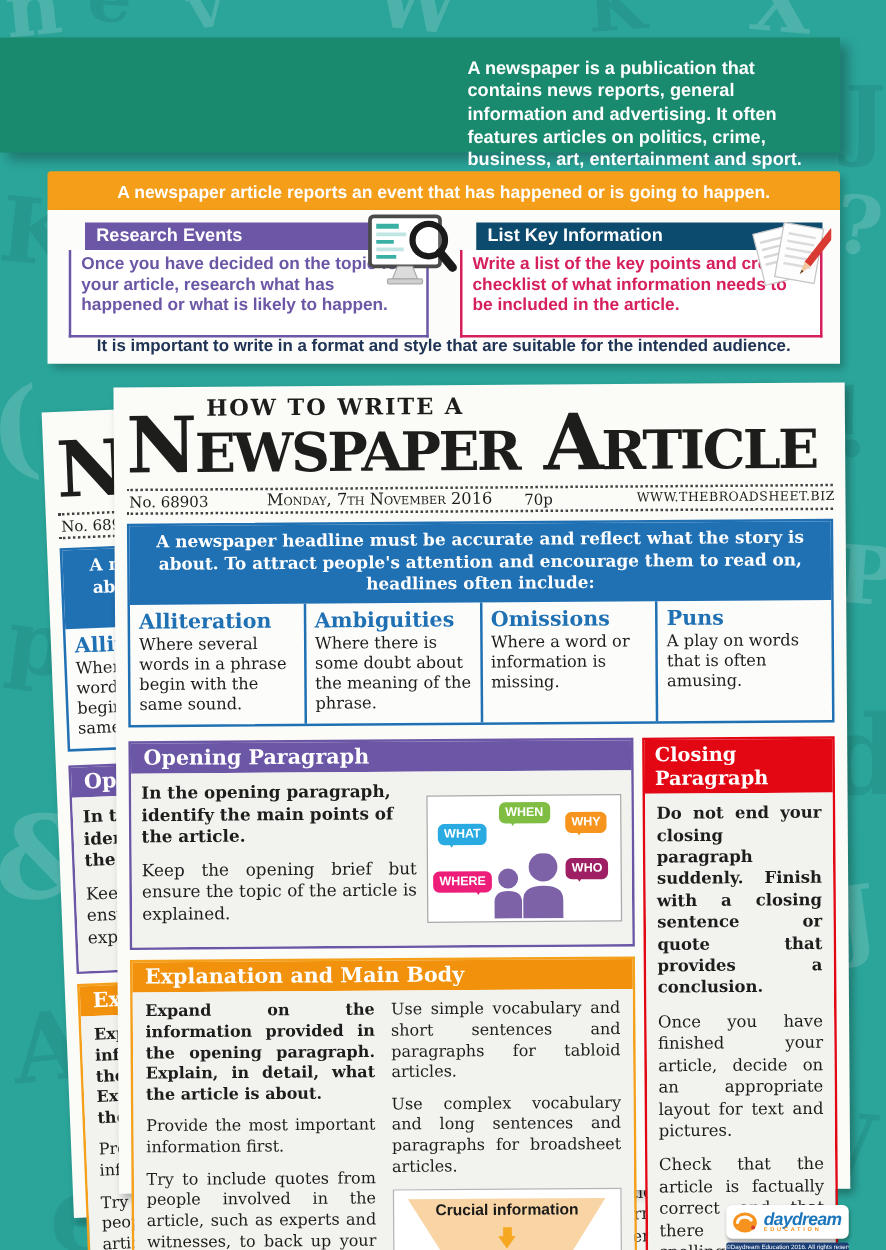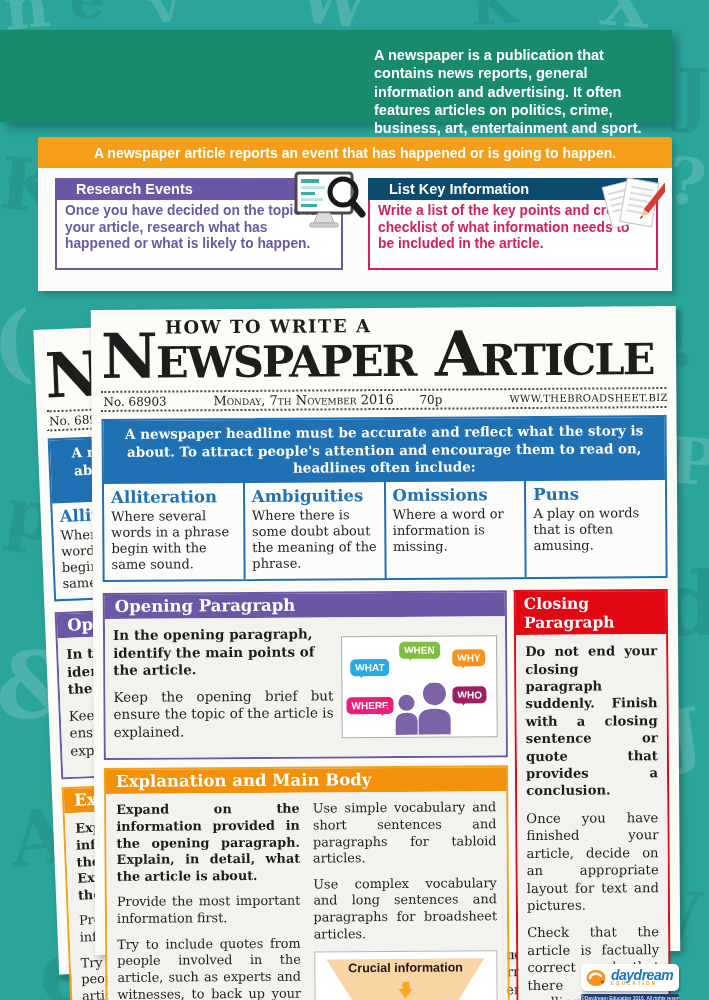--- a/index.html
+++ b/index.html
@@ -35,21 +35,21 @@
     background:#F59E19;border-radius:3px 3px 0 0;color:#fff;font-weight:bold;font-size:14px;
     display:flex;align-items:center;justify-content:center;box-shadow:4px 4px 6px rgba(0,0,0,0.18);
   }
 
   
   .info-panel{
     position:absolute;left:38px;top:168px;width:634px;height:123px;z-index:2;
     background:#FCFCFA;box-shadow:4px 4px 6px rgba(0,0,0,0.22);
   }
   .mini-box{position:absolute;top:10px;}
-  .mini-box .mb-head{height:22px;line-height:22px;padding:0 21px;color:#fff;font-weight:bold;font-size:14.5px;}
+  .mini-box .mb-head{height:22px;line-height:22px;padding:0 9px;color:#fff;font-weight:bold;font-size:14.5px;margin-left:13px;}
   .mini-box .mb-body{border:2px solid;border-top:none;background:#fff;padding:3px 8px 5px;font-weight:bold;font-size:13.8px;line-height:1.2;}
   #research-box{left:17px;width:288px;}
   #research-box .mb-head{background:#6C57A6;}
   #research-box .mb-body{border-color:#6C57A6;color:#6C57A6;height:60px;}
   #list-box{left:330px;width:290px;}
   #list-box .mb-head{background:#0c4a6e;}
   #list-box .mb-body{border-color:#D6205C;color:#D6205C;height:60px;}
   .panel-icon{position:absolute;z-index:3;}
   #monitor-icon{left:255px;top:3px;}
   #notepad-icon{left:563px;top:6px;}
@@ -242,20 +242,21 @@
       <line x1="27" y1="26" x2="49" y2="26" stroke="#dcdcdc" stroke-width="2"></line>
       <line x1="27" y1="32" x2="49" y2="32" stroke="#dcdcdc" stroke-width="2"></line>
       <line x1="27" y1="38" x2="49" y2="38" stroke="#dcdcdc" stroke-width="2"></line>
     </g>
     <g transform="rotate(38 52 30)">
       <rect x="48" y="6" width="6" height="34" fill="#D93A32"></rect>
       <path d="M48 40 L54 40 L51 50 Z" fill="#F0C9A0"></path>
       <path d="M50 46.5 L52 46.5 L51 50 Z" fill="#5a3a28"></path>
     </g>
   </svg>
+  <div class="statement">It is important to write in a format and style that are suitable for the intended audience.</div>
 </div>
 
 <div class="sheet s-back" id="backSheet">
     <div class="sheet-inner">
     <div class="masthead">
       <div class="kicker">HOW TO WRITE A</div>
       <div class="mast-title">Newspaper Article</div>
     </div>
     <div class="dateline">
       <span class="dl-issue">No. 68903</span>

